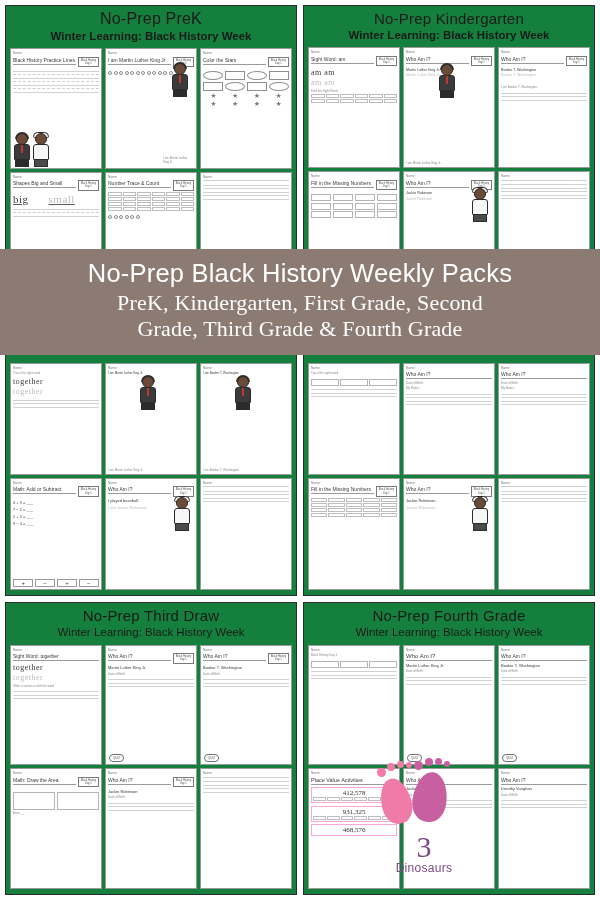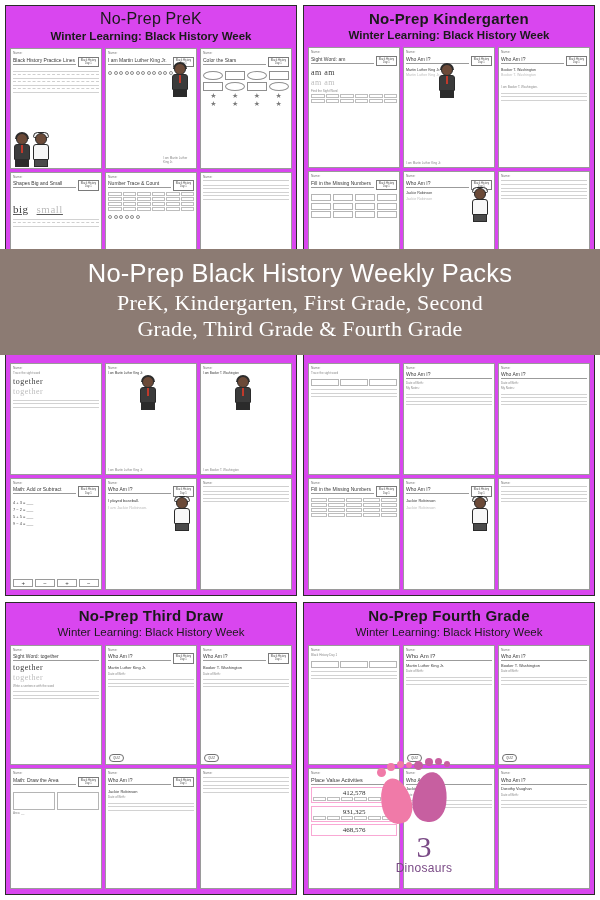--- a/index.html
+++ b/index.html
@@ -16,21 +16,21 @@
   .packs {
     position: absolute; inset: 0;
     display: grid;
     grid-template-columns: 1fr 1fr;
     grid-template-rows: 1fr 1fr 1fr;
     gap: 6px;
     padding: 5px;
   }
   .pack {
     border: 1px solid #2b2b2b;
-    background: #d946ef;
+    background: #15803d;
     position: relative;
     overflow: hidden;
     display: flex;
     flex-direction: column;
   }
   .pack-head {
     text-align: center;
     padding: 5px 4px 3px;
     flex: 0 0 auto;
   }
@@ -40,21 +40,21 @@
     line-height: 1.05;
     letter-spacing: .2px;
   }
   .pack-sub {
     font-size: 11.5px;
     font-weight: bold;
     color: #1a1a1a;
     margin-top: 2px;
     line-height: 1.1;
   }
-  .pack.small .pack-title { font-size: 15px; font-weight: bold; }
+  .pack.small .pack-title { font-size: 15px; }
   .pack-body {
     flex: 1 1 auto;
     display: grid;
     grid-template-columns: 1fr 1fr 1fr;
     grid-template-rows: 1fr 1fr;
     gap: 3px;
     padding: 3px 4px 5px;
   }
 
   
@@ -321,21 +321,21 @@
 
       <div class="ws">
         <div class="nm">Name:</div>
         <div class="hdr">
           <div class="titlebar">Shapes Big and Small</div>
           <div class="tag">
             <div>Black History</div>
             <div>Day 1</div>
           </div>
         </div>
-        <div style="display:flex;gap:8px;align-items:baseline;margin-top:11px;text-decoration:underline;">
+        <div style="display:flex;gap:20px;align-items:baseline;margin-top:1px;text-decoration:underline;">
           <span class="bigword">big</span>
           <span class="grayword">small</span>
         </div>
         <div class="lines">
             <i></i>
             <i class="dash"></i>
             <i></i>
           </div>
       </div>
 

